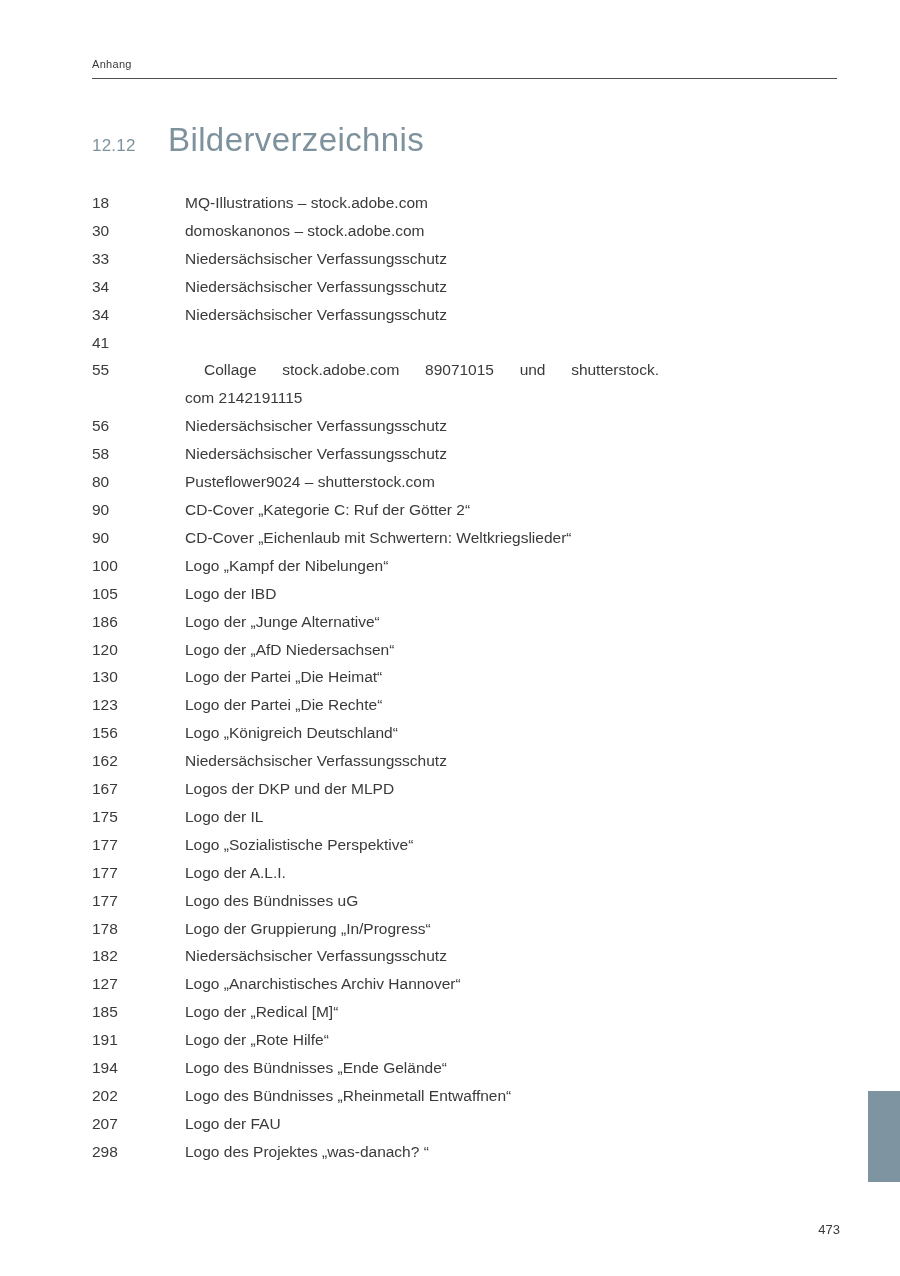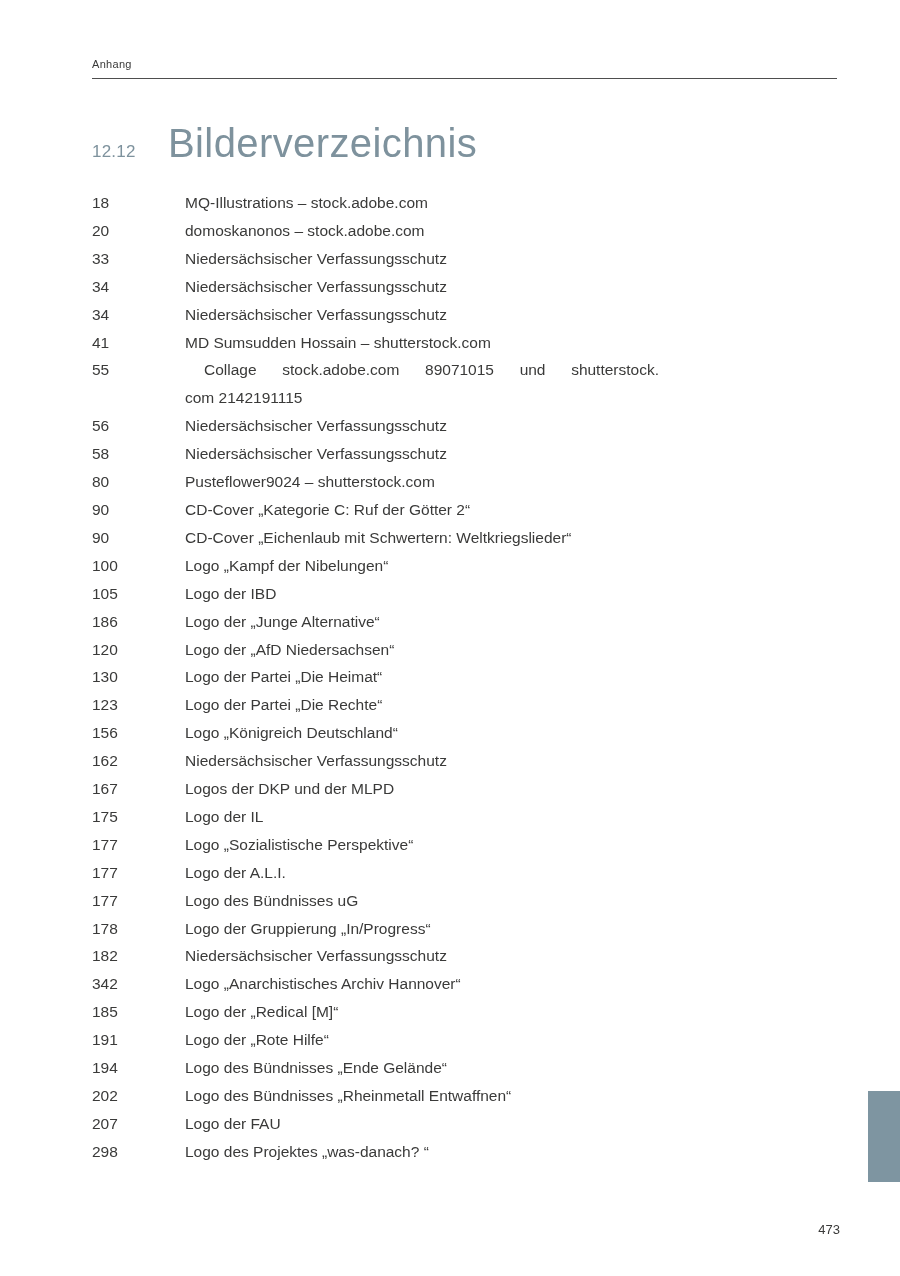--- a/index.html
+++ b/index.html
@@ -24,21 +24,21 @@
 
   .title-row {
     position: absolute; left: 92px; top: 121px;
     display: flex; align-items: baseline;
   }
   .sec-num {
     font-size: 17px; width: 76px; flex: none;
     letter-spacing: 0.2px;
   }
   .sec-title {
-    font-size: 40px; font-weight: 400; letter-spacing: 0.4px;
+    font-size: 33px; font-weight: 400; letter-spacing: 0.4px;
   }
 
   .figure-list {
     position: absolute; left: 92px; top: 189px;
     width: 580px;
     font-size: 15.5px; line-height: 27.9px;
   }
   .entry { display: flex; }
   .entry-page { width: 93px; flex: none; }
   .entry-credit { flex: 1; }
@@ -75,42 +75,41 @@
   </div>
 
   <div class="figure-list" id="figure-list">
 
   <div class="entry">
     <span class="entry-page">18</span>
     <span class="entry-credit">MQ-Illustrations – stock.adobe.com</span>
   </div>
 
   <div class="entry">
-    <span class="entry-page">20</span>
+    <span class="entry-page">30</span>
     <span class="entry-credit">domoskanonos – stock.adobe.com</span>
   </div>
 
   <div class="entry">
     <span class="entry-page">33</span>
     <span class="entry-credit">Niedersächsischer Verfassungsschutz</span>
   </div>
 
   <div class="entry">
     <span class="entry-page">34</span>
     <span class="entry-credit">Niedersächsischer Verfassungsschutz</span>
   </div>
 
   <div class="entry">
     <span class="entry-page">34</span>
     <span class="entry-credit">Niedersächsischer Verfassungsschutz</span>
   </div>
 
   <div class="entry">
     <span class="entry-page">41</span>
-    <span class="entry-credit">MD Sumsudden Hossain – shutterstock.com</span>
   </div>
 
   <div class="entry">
     <span class="entry-page">55</span>
     <span class="entry-credit">
           <div class="justified-line">Collage stock.adobe.com 89071015 und shutterstock.</div>
           <div>com 2142191115</div>
         </span>
   </div>
 
@@ -208,21 +207,21 @@
     <span class="entry-page">178</span>
     <span class="entry-credit">Logo der Gruppierung „In/Progress“</span>
   </div>
 
   <div class="entry">
     <span class="entry-page">182</span>
     <span class="entry-credit">Niedersächsischer Verfassungsschutz</span>
   </div>
 
   <div class="entry">
-    <span class="entry-page">342</span>
+    <span class="entry-page">127</span>
     <span class="entry-credit">Logo „Anarchistisches Archiv Hannover“</span>
   </div>
 
   <div class="entry">
     <span class="entry-page">185</span>
     <span class="entry-credit">Logo der „Redical [M]“</span>
   </div>
 
   <div class="entry">
     <span class="entry-page">191</span>

